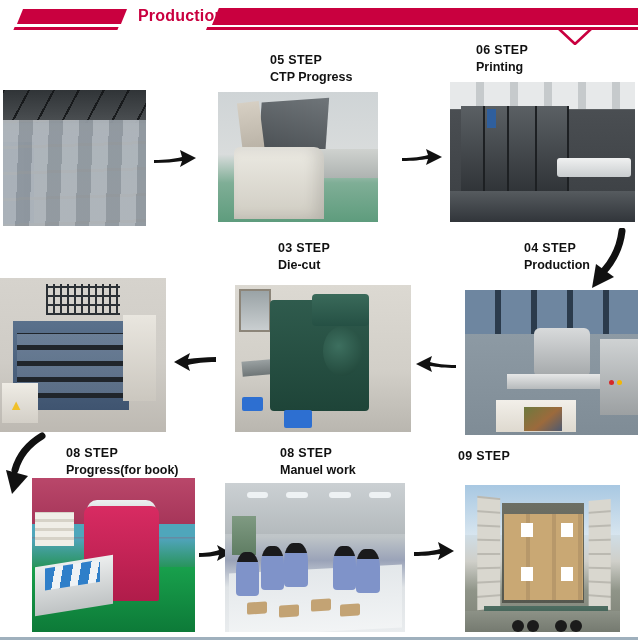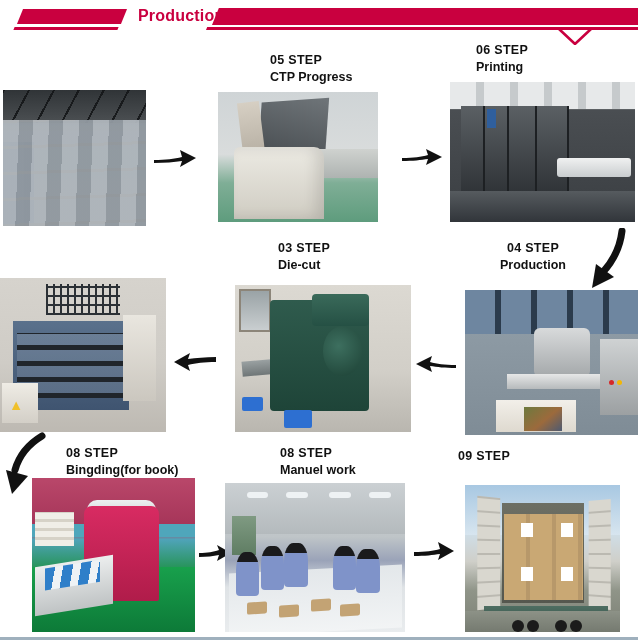--- a/index.html
+++ b/index.html
@@ -387,21 +387,21 @@
     <div class="tower" style="left:47%;width:16%;"></div>
     <div class="op"></div>
     <div class="base"></div>
     <div class="tray"></div>
   </div>
 
   <div class="step-label" style="left:278px;top:240px;">
     <span class="num">03  STEP</span>
     <span class="name">Die-cut</span>
   </div>
-  <div class="step-label" style="left:500px;top:240px;text-align:center;">
+  <div class="step-label" style="left:524px;top:240px;">
     <span class="num">04 STEP</span>
     <span class="name">Production</span>
   </div>
 
   <svg class="arrow" style="left:586px;top:228px;width:46px;height:66px;" viewBox="0 0 46 66">
     <path d="M36,3 C34,20 28,32 17,44" stroke="#111" stroke-width="7" fill="none" stroke-linecap="round"></path>
     <path d="M6,60 L10,36 L28,49 Z" fill="#111"></path>
   </svg>
 
   <div class="photo ph-folding" style="left:0px;top:278px;width:166px;height:154px;">
@@ -437,21 +437,21 @@
       <div class="deck"></div>
     <div class="cab"></div>
       <div class="sheet"></div>
       <div class="print"></div>
     <div class="btn" style="background:#d62828;right:14%;top:62%;"></div>
     <div class="btn" style="background:#f2b705;right:9%;top:62%;"></div>
   </div>
 
   <div class="step-label" style="left:66px;top:445px;">
     <span class="num">08  STEP</span>
-    <span class="name">Bingding(for book)</span>
+    <span class="name">Progress(for book)</span>
   </div>
   <div class="step-label" style="left:280px;top:445px;">
     <span class="num">08  STEP</span>
     <span class="name">Manuel work</span>
   </div>
   <div class="step-label" style="left:458px;top:448px;">
     <span class="num">09  STEP</span>
   </div>
 
   <svg class="arrow" style="left:2px;top:432px;width:50px;height:70px;" viewBox="0 0 50 70">

